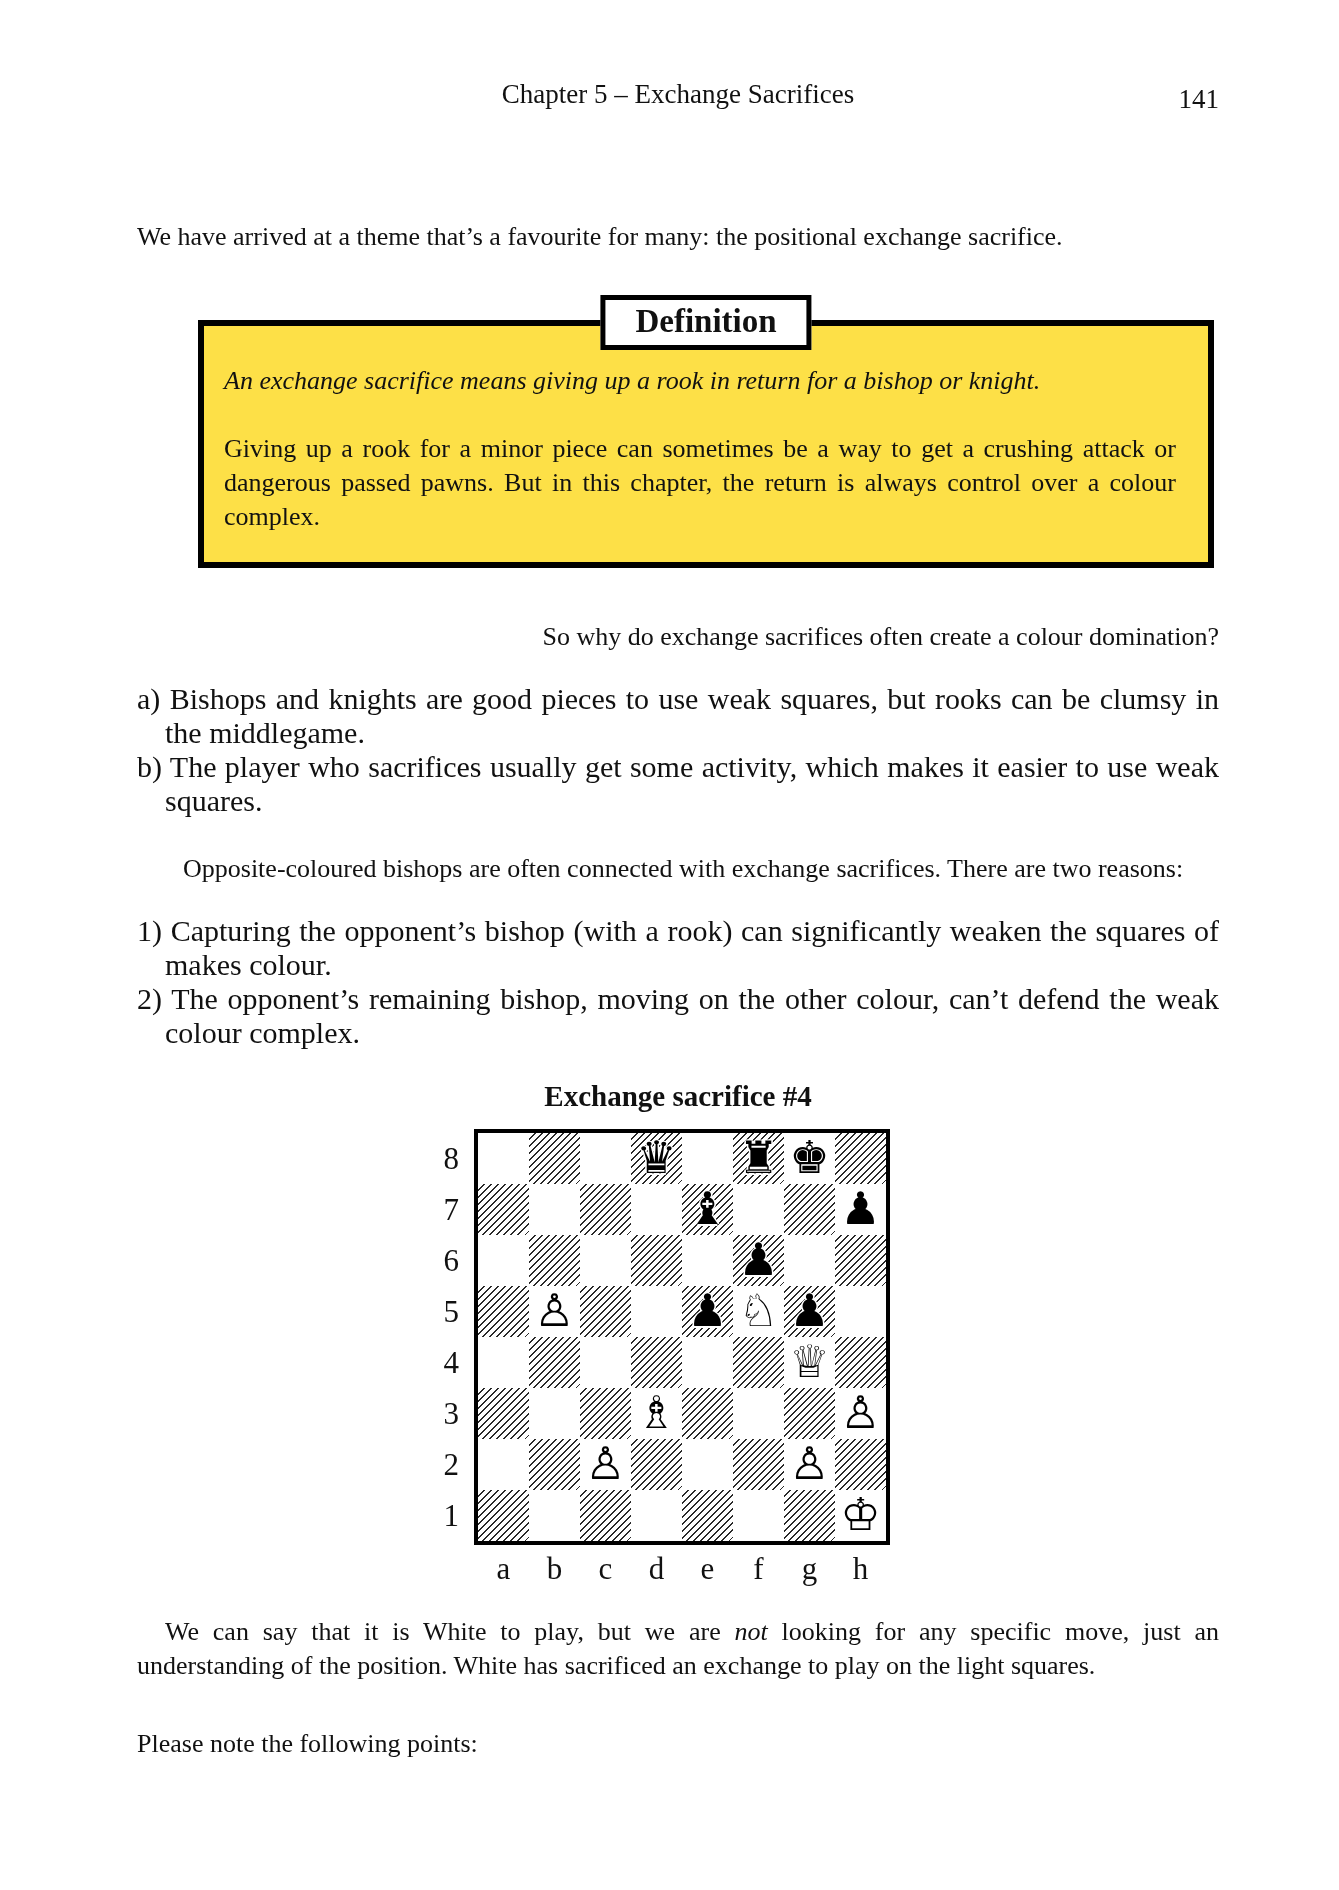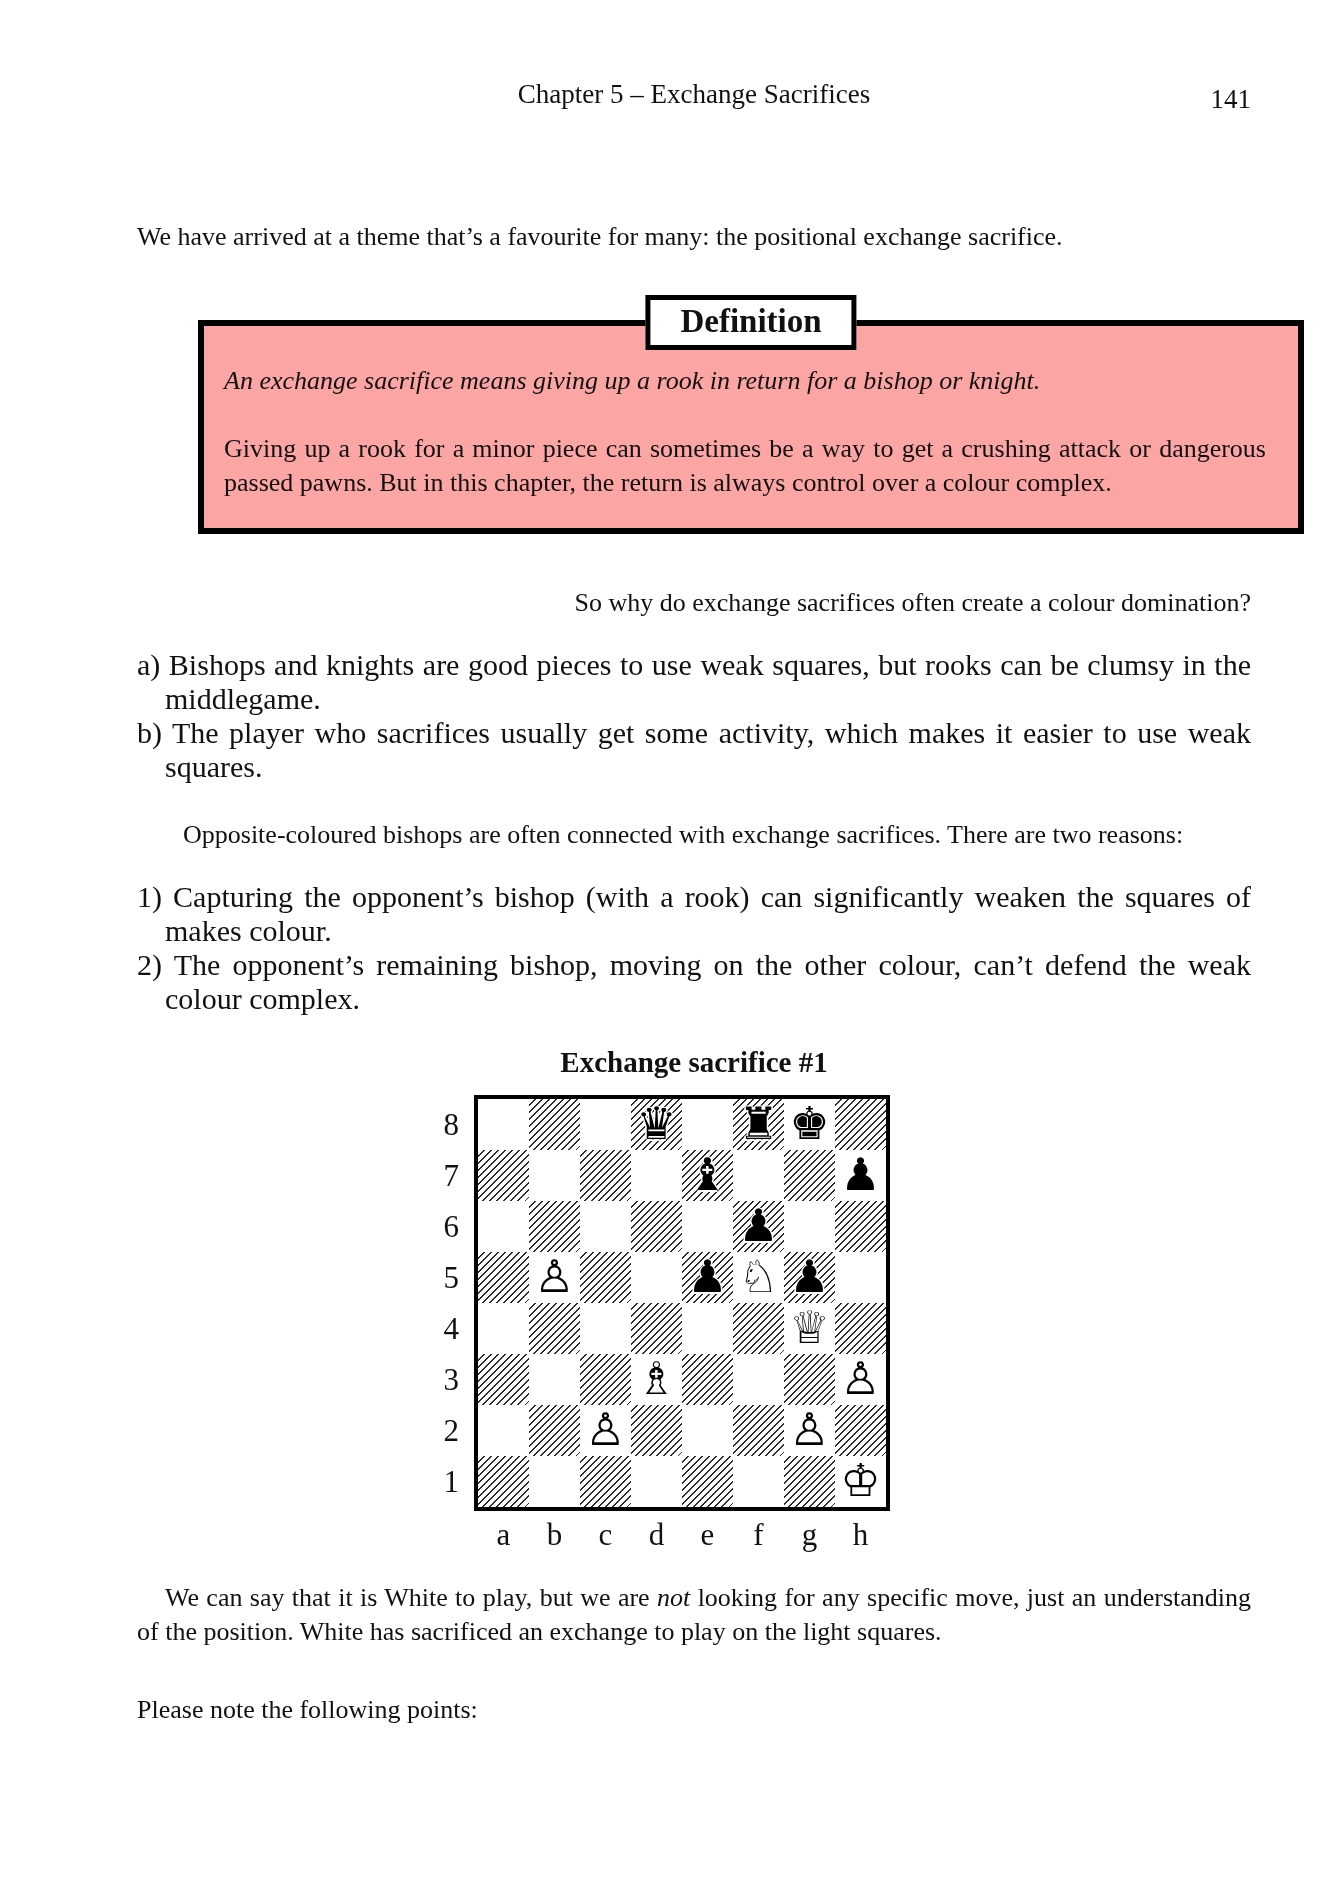--- a/index.html
+++ b/index.html
@@ -6,21 +6,21 @@
   html, body { background: #ffffff; }
   body {
     width: 1339px; height: 1890px;
     font-family: "Liberation Serif", serif;
     color: #111;
     position: relative;
     overflow: hidden;
   }
   .page {
     position: absolute; inset: 0;
-    padding: 0 88px 0 137px;
+    padding: 0 120px 0 137px;
     border-radius: 27px;
   }
   
   .pagehead {
     margin-top: 78px;
     position: relative;
     text-align: center;
     font-size: 27px;
     line-height: 32px;
   }
@@ -32,24 +32,24 @@
     font-size: 26px;
     line-height: 34px;
     text-align: justify;
   }
   .intro { margin-top: 110px; text-align: left; }
   
   .defbox {
     position: relative;
     margin-top: 66px;
     margin-left: 61px;
-    width: 1106px;
+    width: 1016px;
     border: 6px solid #000;
     padding: 38px 32px 28px 20px;
-    background: #fca5a5;
+    background: #fde047;
   }
   .defbox-label {
     position: absolute;
     top: -31px;
     left: 50%;
     transform: translateX(-50%);
     background: #fff;
     border: 5px solid #000;
     padding: 3px 30px 5px 30px;
     font-size: 33px;
@@ -175,21 +175,21 @@
     <p class="li"><span class="marker">b)</span> <span>The player who sacrifices usually get some activity, which makes it easier to use weak squares.</span></p>
   </div>
 
   <p class="para para2">Opposite-coloured bishops are often connected with exchange sacrifices. There are two reasons:</p>
 
   <div class="hlist">
     <p class="li"><span class="marker">1)</span> <span>Capturing the opponent’s bishop (with a rook) can significantly weaken the squares of makes colour.</span></p>
     <p class="li"><span class="marker">2)</span> <span>The opponent’s remaining bishop, moving on the other colour, can’t defend the weak colour complex.</span></p>
   </div>
 
-  <div class="diagram-title">Exchange sacrifice #1</div>
+  <div class="diagram-title">Exchange sacrifice #4</div>
 
   <div class="diagram">
     <div class="board-row">
       <div class="rank-labels">
           <div>8</div>
           <div>7</div>
           <div>6</div>
           <div>5</div>
           <div>4</div>
           <div>3</div>

